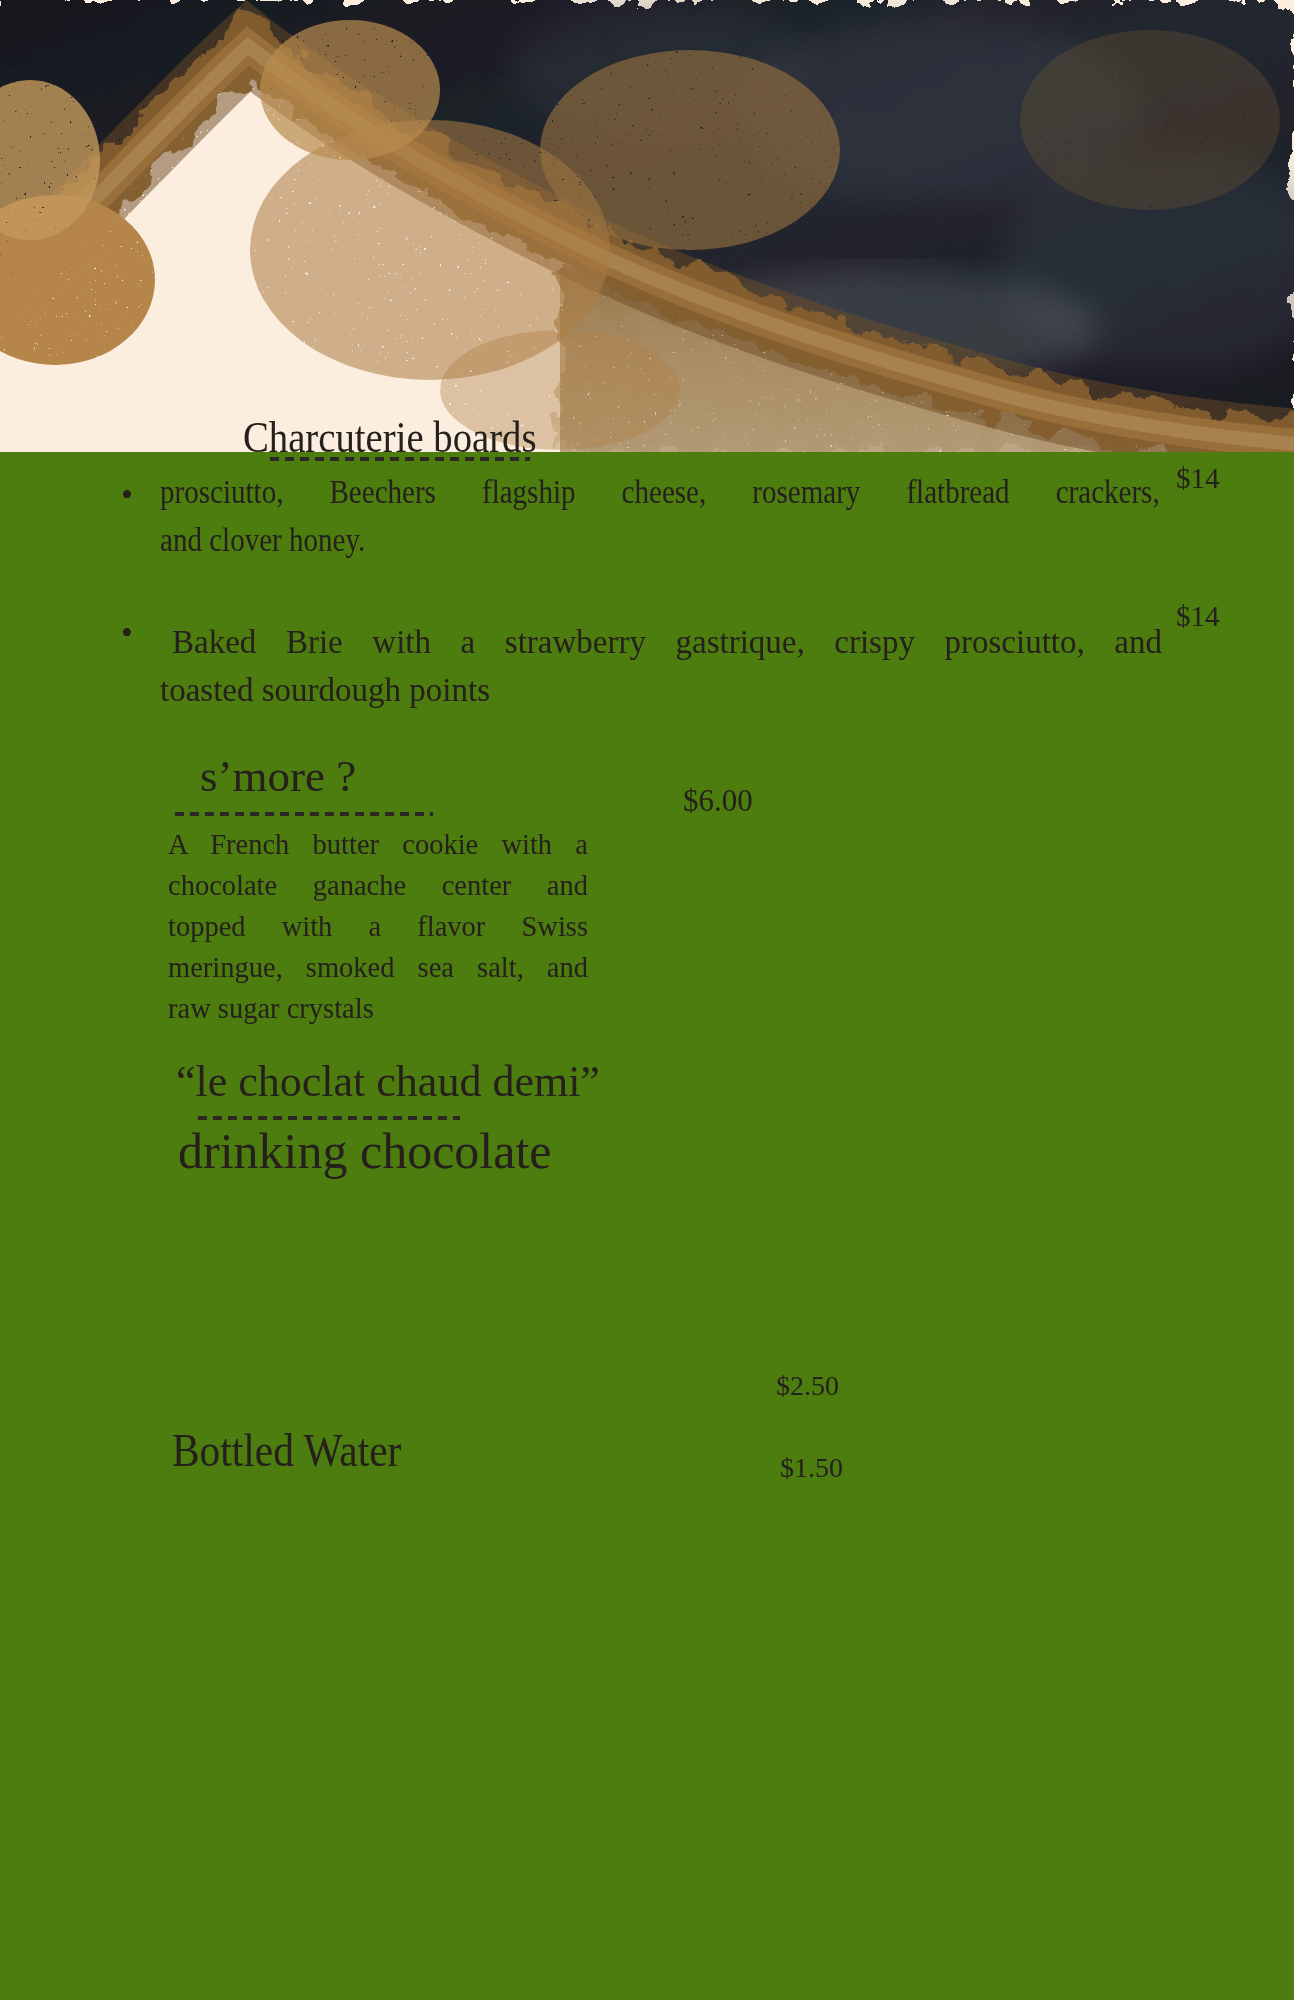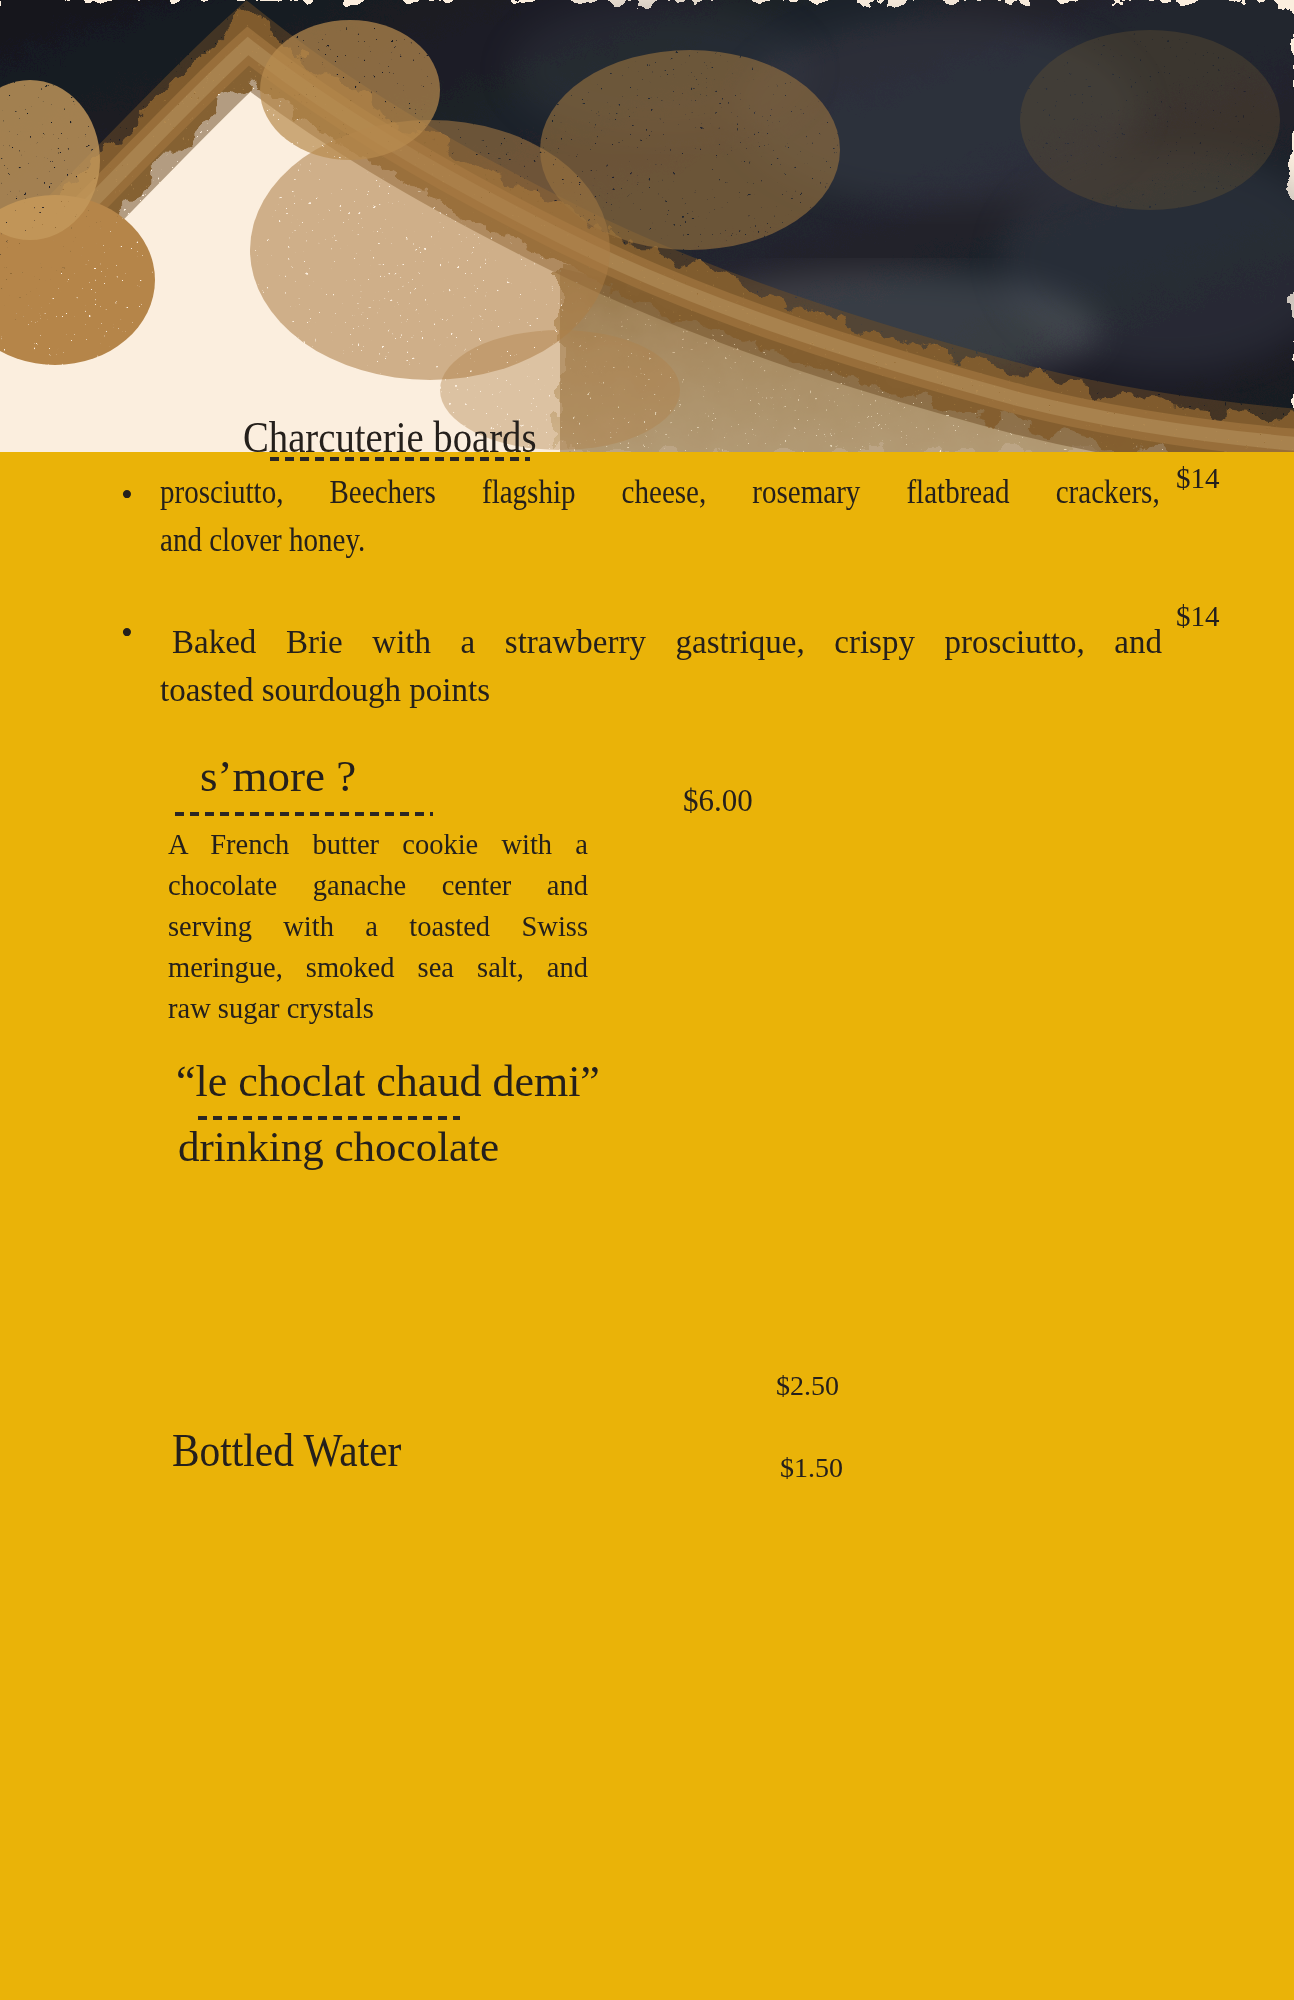--- a/index.html
+++ b/index.html
@@ -1,19 +1,19 @@
 <!DOCTYPE html>
 <html><head>
 <meta charset="utf-8">
 <style>
   html,body{margin:0;padding:0;background:#fbeede;}
   .page{
     position:relative;
     width:1294px;height:2000px;
-    background:#eab308;
+    background:#4d7c0f;
     overflow:hidden;
     font-family:"Liberation Serif", serif;
     color:#25201c;
   }
   .abs{position:absolute;}
   .header-art{left:0;top:0;width:1294px;height:452px;}
   .title{
     font-size:44px;
     transform:scaleX(.88);
     transform-origin:left top;
@@ -25,21 +25,21 @@
   }
   .menu-item-line{font-size:33px;line-height:48px;}
   .justify-full{text-align:justify;text-align-last:justify;}
   .condensed{transform:scaleX(.88);transform-origin:left top;}
   .bullet-dot{font-size:34px;line-height:34px;}
   .price{font-size:29px;white-space:nowrap;}
   .smore-title{font-size:45px;white-space:nowrap;}
   .desc-block{font-size:28.5px;line-height:41px;}
   .price-mid{font-size:31px;}
   .choc-title{font-size:44px;white-space:nowrap;margin-left:6px;}
-  .choc-sub{font-size:43px;white-space:nowrap;}
+  .choc-sub{font-size:50px;white-space:nowrap;}
   .para-block{font-size:30.5px;line-height:44.5px;}
   .drink-name-1{font-size:42px;white-space:nowrap;}
   .drink-name-2{font-size:46px;white-space:nowrap;transform:scaleX(.9);transform-origin:left top;}
   .drink-price{font-size:28px;white-space:nowrap;}
 </style>
 </head>
 <body>
 
 <div class="page">
 
@@ -112,21 +112,21 @@
     <div class="menu-item-line justify-full" style="text-indent:12px;">Baked Brie with a strawberry gastrique, crispy  prosciutto, and</div>
     <div class="menu-item-line">toasted sourdough points</div>
   </div>
   <div class="abs price" style="left:1176px;top:600px;">$14</div>
 
   <div class="abs smore-title" style="left:200px;top:750px;">s’more ?</div>
   <div class="abs dashes" style="left:175px;top:812px;width:258px;"></div>
   <div class="abs desc-block" style="left:168px;top:824px;width:420px;font-family:Liberation Serif, serif;">
     <div class="justify-full">A French butter cookie with a</div>
     <div class="justify-full">chocolate ganache center and</div>
-    <div class="justify-full">serving with a toasted Swiss</div>
+    <div class="justify-full">topped with a flavor Swiss</div>
     <div class="justify-full">meringue, smoked sea salt, and</div>
     <div>raw sugar crystals</div>
   </div>
   <div class="abs price-mid" style="left:683px;top:783px;">$6.00</div>
 
   <div class="abs choc-title" style="left:170px;top:1056px;">“le choclat chaud demi”</div>
   <div class="abs dashes" style="left:198px;top:1116px;width:262px;"></div>
   <div class="abs choc-sub" style="left:178px;top:1122px;">drinking chocolate</div>
 
   <div class="abs drink-price" style="left:776px;top:1370px;">$2.50</div>

